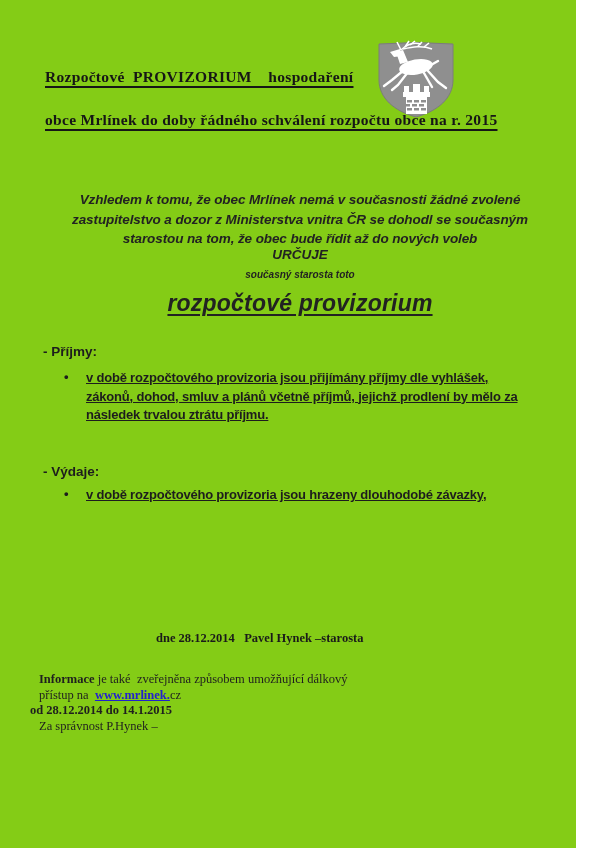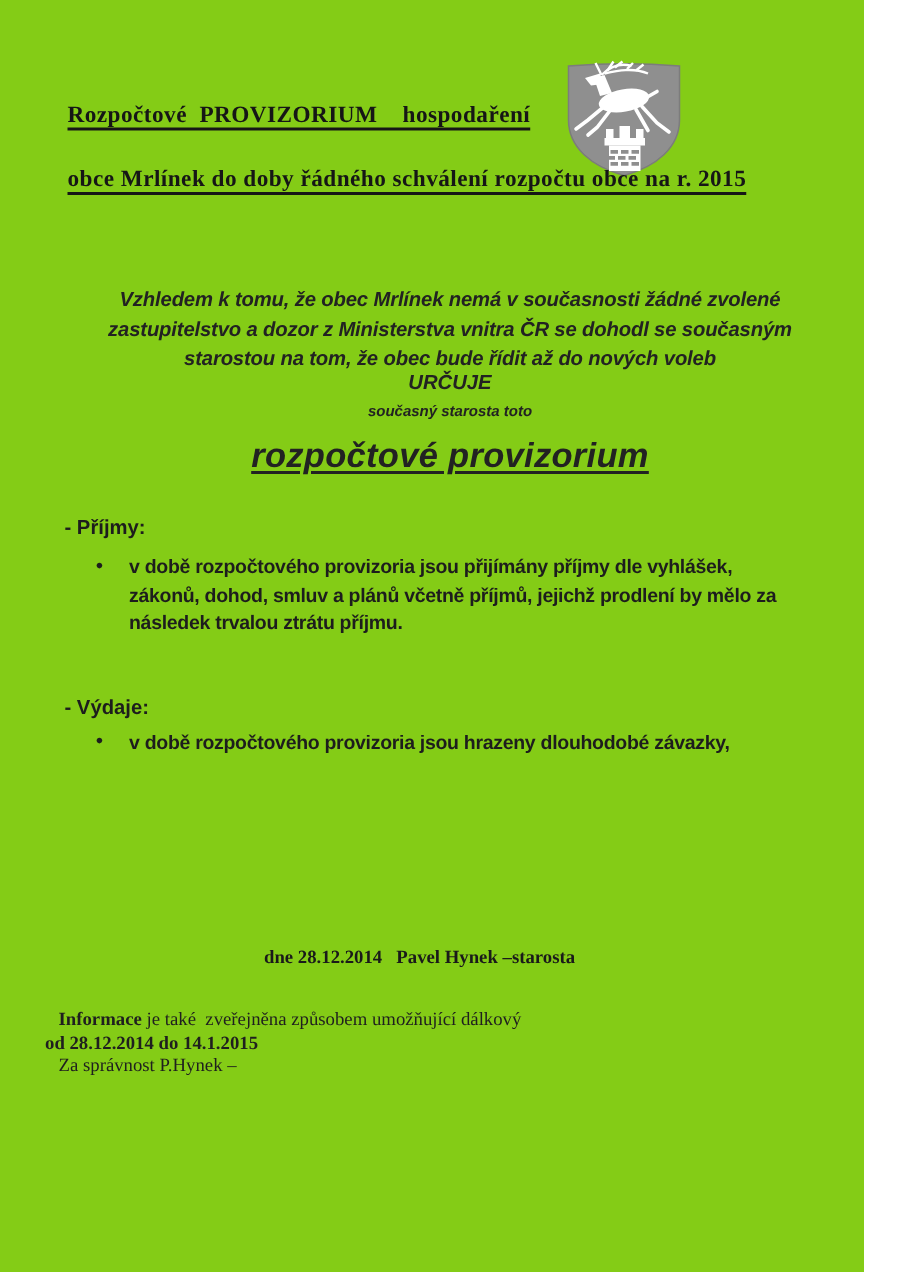--- a/index.html
+++ b/index.html
@@ -80,28 +80,29 @@
   .bullet-text {
     position: absolute;
     left: 86px;
     width: 505px;
     font-weight: bold;
     font-size: 13px;
     line-height: 18.5px;
     letter-spacing: -0.2px;
     white-space: pre-line;
     color: #1d1d1d;
+    text-decoration: underline;
   }
   .income-text    { top: 369px; }
   .expenses-line1 { top: 486px; }
   .expenses-rest  { top: 508px; }
 
   .signature {
     position: absolute;
-    left: 176px;
+    left: 156px;
     top: 631px;
     font-family: "Liberation Serif", serif;
     font-weight: bold;
     font-size: 12.5px;
     white-space: pre;
     color: #1a1a1a;
   }
 
   .footer {
     position: absolute;
@@ -205,17 +206,20 @@
 
   <div class="bullet-text expenses-line1">v době rozpočtového provizoria jsou hrazeny dlouhodobé závazky,</div>
 
 
   <div class="signature">dne 28.12.2014   Pavel Hynek –starosta</div>
 
   <div class="footer">
     <div class="indent">
       <span class="b pre">Informace</span><span class="pre"> je také  zveřejněna způsobem umožňující dálkový</span>
     </div>
+    <div class="indent">
+      <span class="pre">přístup na  </span><a class="site-link">www.mrlinek.</a><span>cz</span>
+    </div>
     <div class="b">od 28.12.2014 do 14.1.2015</div>
     <div class="indent">Za správnost P.Hynek –</div>
   </div>
 
 </div>
 
 </body></html>

